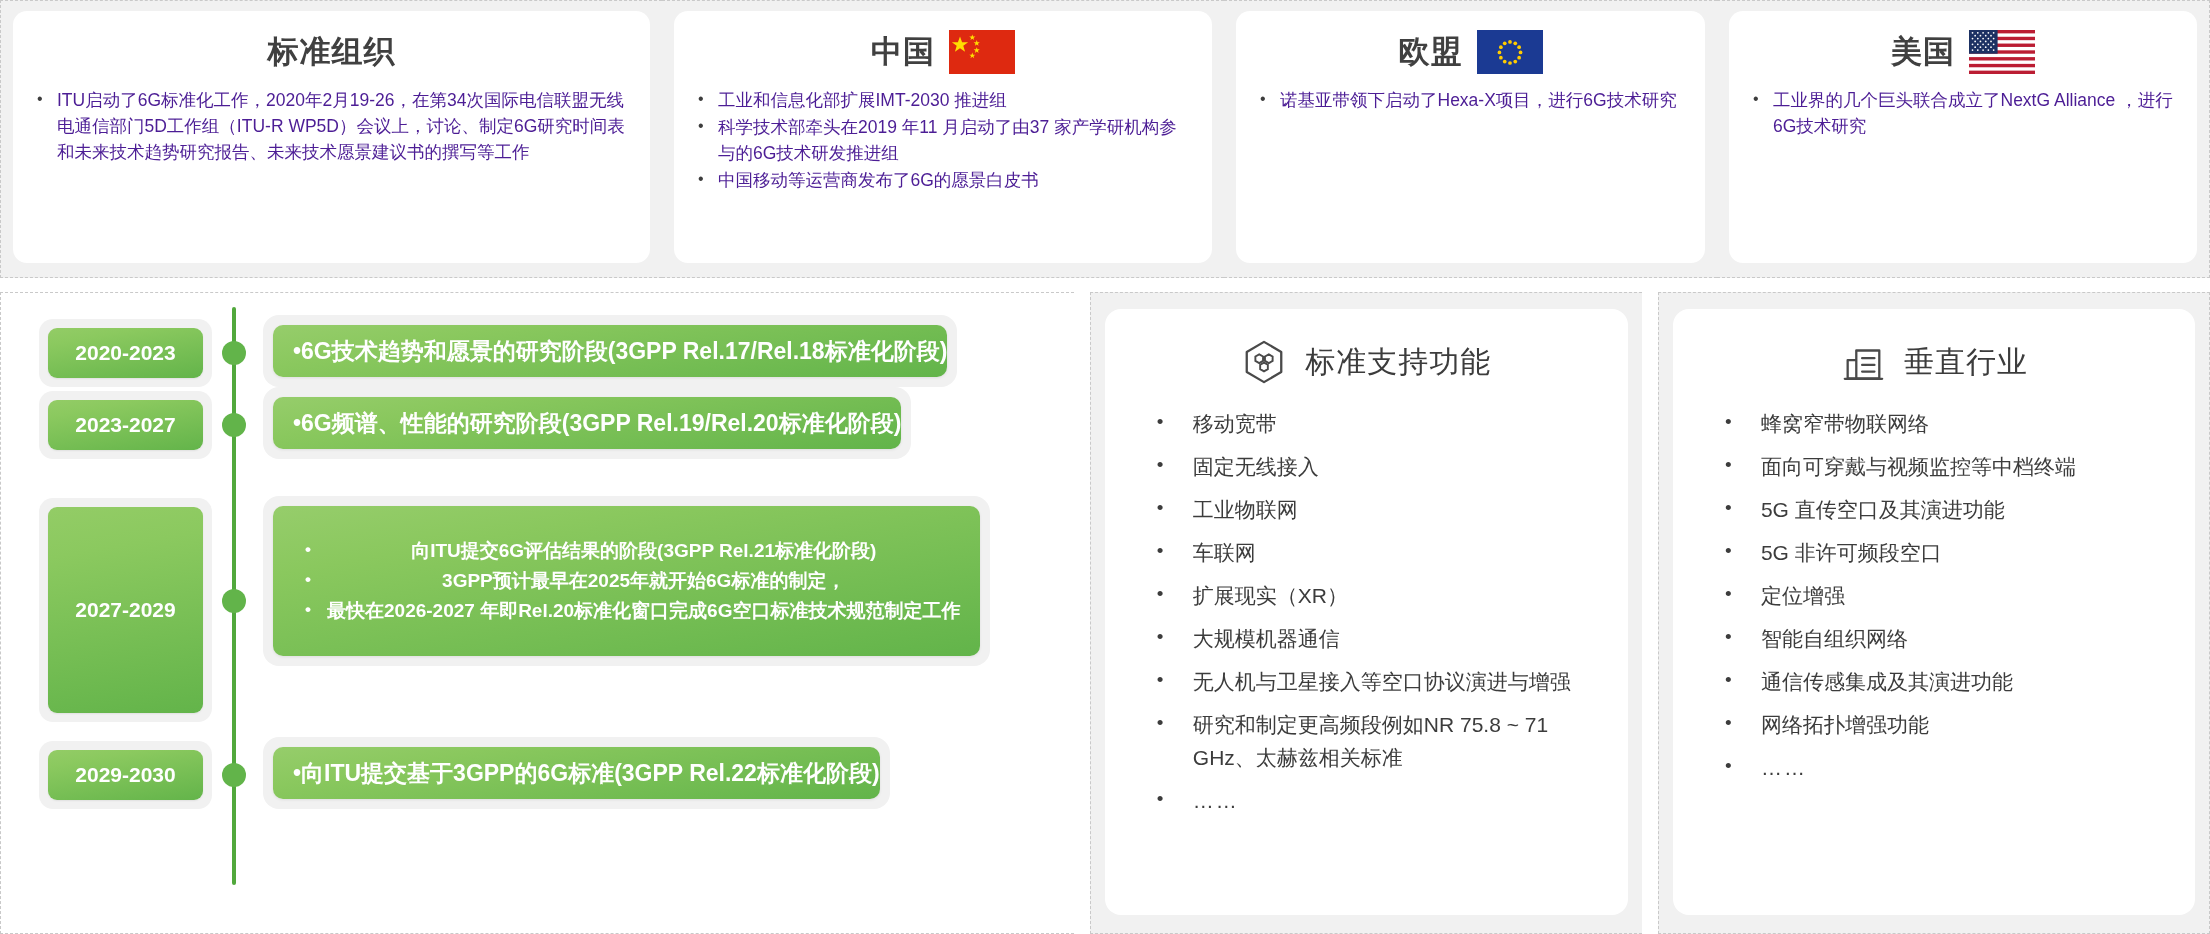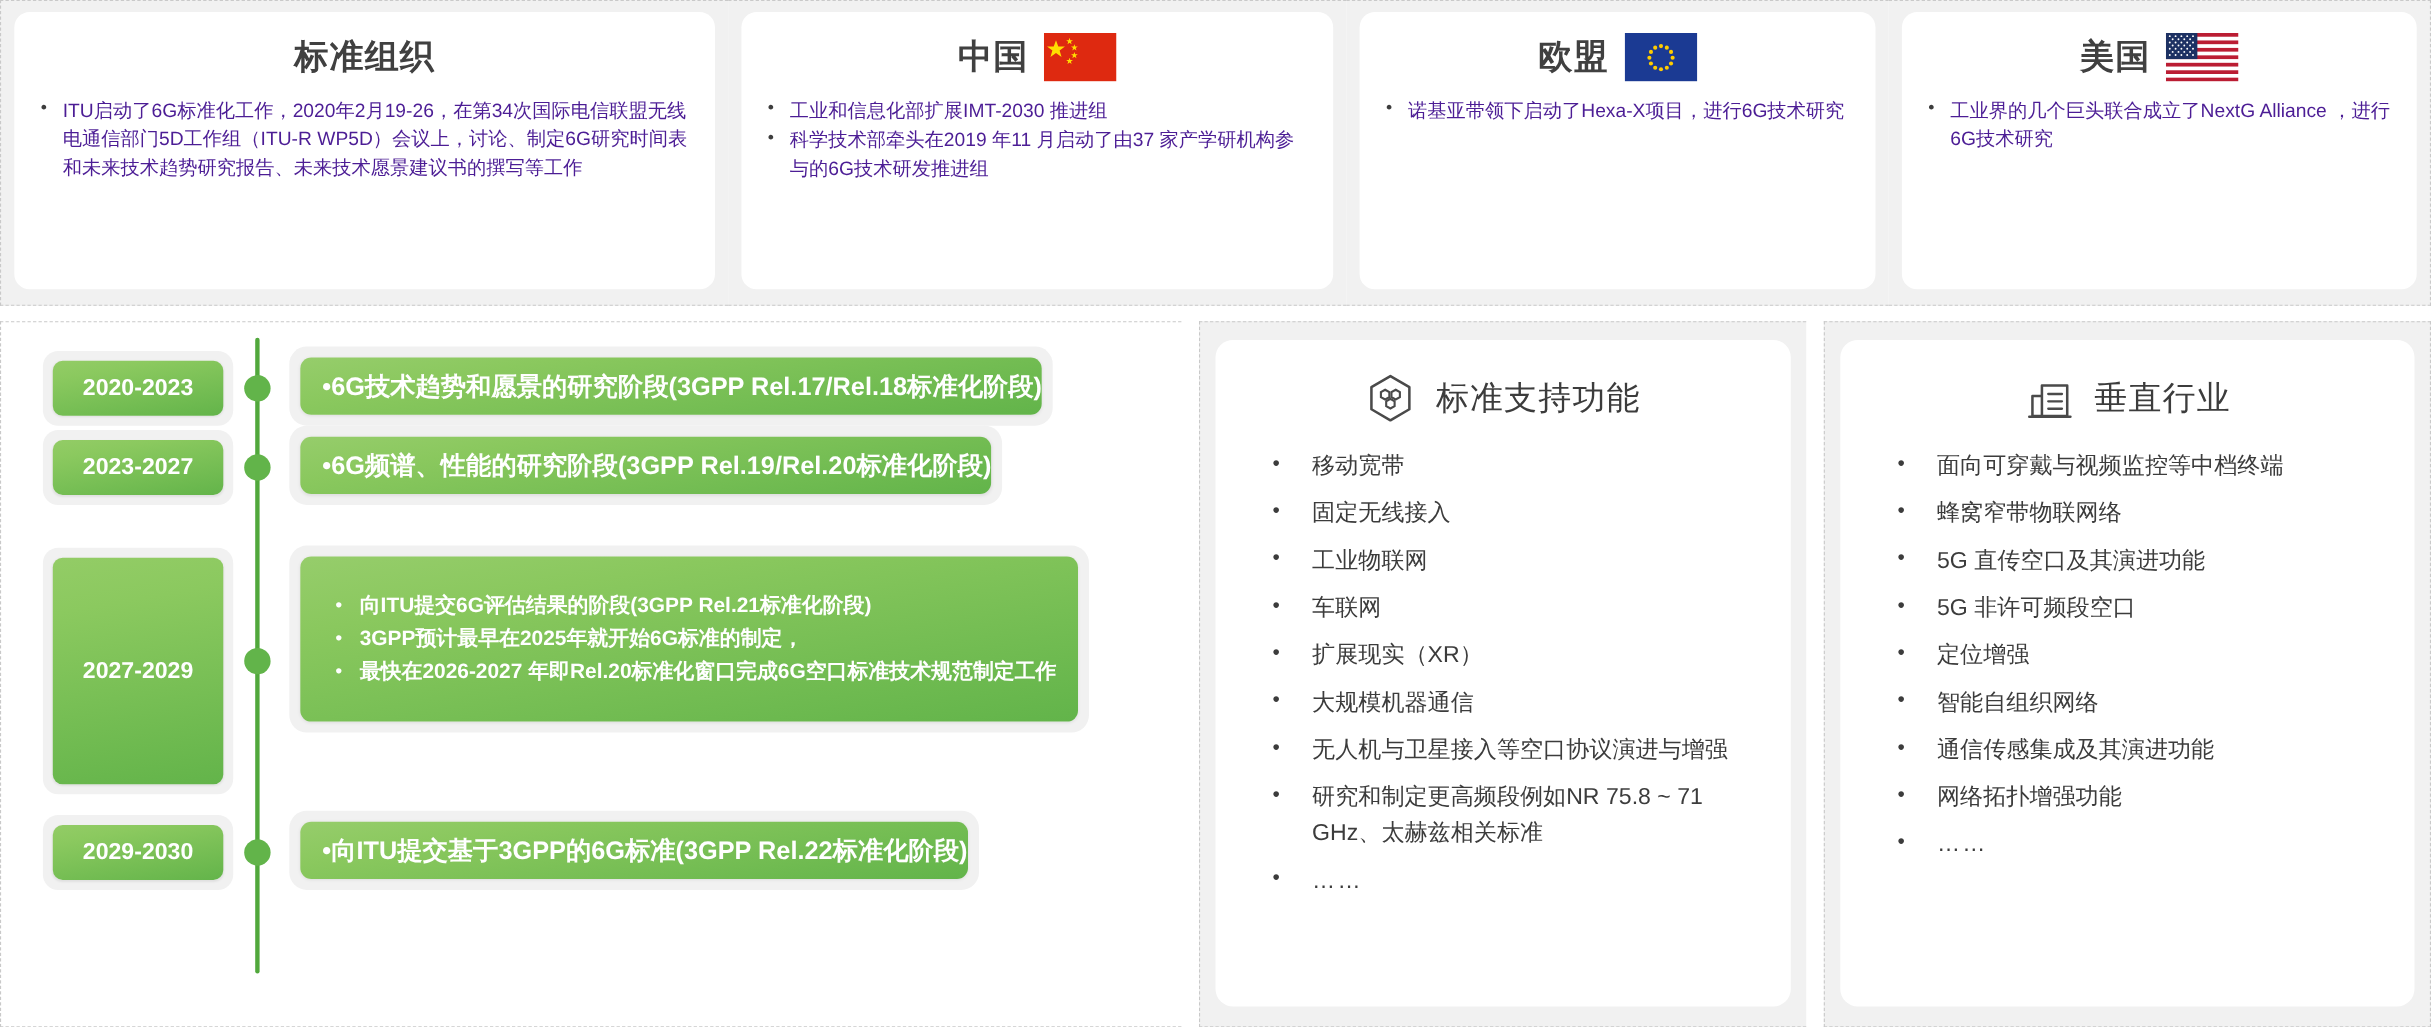--- a/index.html
+++ b/index.html
@@ -98,21 +98,21 @@
     background: linear-gradient(170deg, #96cd6b 0%, #8ac85e 25%, #62b44a 100%);
     border-radius: 10px;
     color: #ffffff;
     box-shadow: 0 1px 3px rgba(0,0,0,.08);
     display: flex; align-items: center;
   }
   .bar-single {
     font-size: 23px; font-weight: bold;
     padding: 0 0 0 20px; height: 52px; white-space: nowrap;
   }
-  .bar-multi { padding: 30px 20px 30px 28px; display: block; }
+  .bar-multi { padding: 30px 20px 30px 28px; display: block; text-align: center; }
   .bar-multi ul { list-style: none; }
   .bar-multi li {
     position: relative; padding-left: 26px;
     font-size: 19px; line-height: 30px; font-weight: bold;
     color: #ffffff;
   }
   .bar-multi li::before {
     content: "•"; position: absolute; left: 4px; top: -1px; font-size: 17px;
   }
   .ghost-text {
@@ -185,20 +185,21 @@
               <polygon points="10.6,2 10.95,3 12,3 11.15,3.6 11.45,4.6 10.6,4 9.75,4.6 10.05,3.6 9.2,3 10.25,3"></polygon>
               <polygon points="12.6,4.6 12.95,5.6 14,5.6 13.15,6.2 13.45,7.2 12.6,6.6 11.75,7.2 12.05,6.2 11.2,5.6 12.25,5.6"></polygon>
               <polygon points="12.6,7.8 12.95,8.8 14,8.8 13.15,9.4 13.45,10.4 12.6,9.8 11.75,10.4 12.05,9.4 11.2,8.8 12.25,8.8"></polygon>
               <polygon points="10.6,10.2 10.95,11.2 12,11.2 11.15,11.8 11.45,12.8 10.6,12.2 9.75,12.8 10.05,11.8 9.2,11.2 10.25,11.2"></polygon>
             </g>
           </svg>
         </div>
         <ul class="region-list">
           <li>工业和信息化部扩展IMT-2030 推进组</li>
           <li>科学技术部牵头在2019 年11 月启动了由37 家产学研机构参与的6G技术研发推进组</li>
+          <li>中国移动等运营商发布了6G的愿景白皮书</li>
         </ul>
       </div>
     </div>
 
     <div class="region-shell" style="width:493px;">
       <div class="region-card">
         <div class="region-title">
           <span class="region-title-text">欧盟</span>
           <svg class="flag" viewBox="0 0 30 20">
             <rect width="30" height="20" fill="#1b3a93"></rect>
@@ -360,22 +361,22 @@
             <path d="M17 12 L41 12 L41 41 L17 41 Z" fill="none" stroke="#4a4a4a" stroke-width="2.4" stroke-linejoin="round"></path>
             <path d="M17 22 L8 22 L8 41 L17 41" fill="none" stroke="#4a4a4a" stroke-width="2.4" stroke-linejoin="round"></path>
             <line x1="5" y1="41.6" x2="44" y2="41.6" stroke="#4a4a4a" stroke-width="2.4" stroke-linecap="round"></line>
             <line x1="23" y1="20" x2="36" y2="20" stroke="#4a4a4a" stroke-width="2.2" stroke-linecap="round"></line>
             <line x1="23" y1="27" x2="36" y2="27" stroke="#4a4a4a" stroke-width="2.2" stroke-linecap="round"></line>
             <line x1="23" y1="34" x2="36" y2="34" stroke="#4a4a4a" stroke-width="2.2" stroke-linecap="round"></line>
           </svg>
           <span class="panel-head-text">垂直行业</span>
         </div>
         <ul class="panel-list">
+          <li>蜂窝窄带物联网络</li>
           <li>面向可穿戴与视频监控等中档终端</li>
-          <li>蜂窝窄带物联网络</li>
           <li>5G 直传空口及其演进功能</li>
           <li>5G 非许可频段空口</li>
           <li>定位增强</li>
           <li>智能自组织网络</li>
           <li>通信传感集成及其演进功能</li>
           <li>网络拓扑增强功能</li>
           <li class="ellipsis">……</li>
         </ul>
       </div>
     </div>

